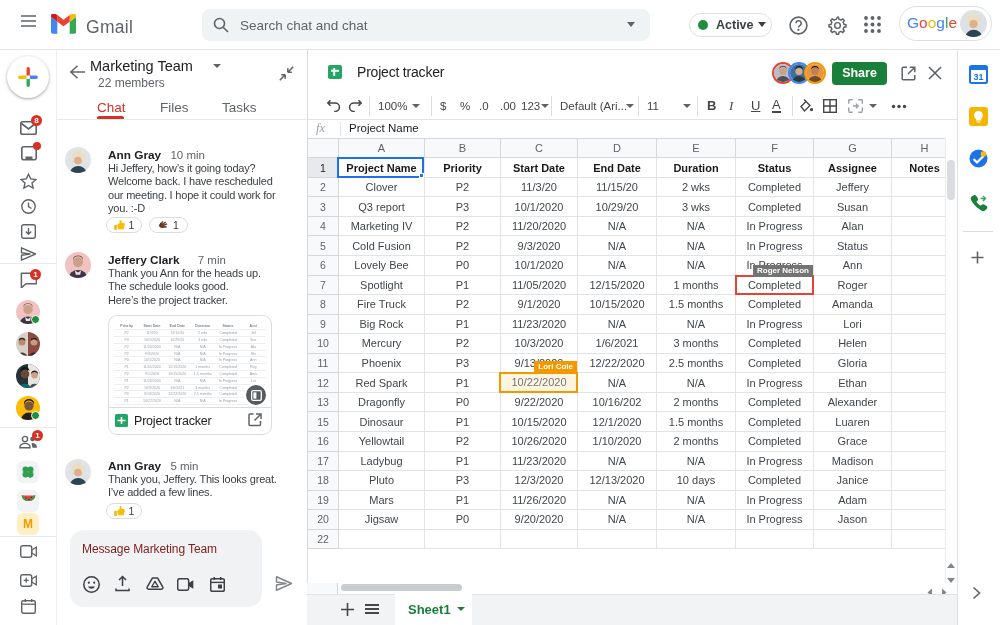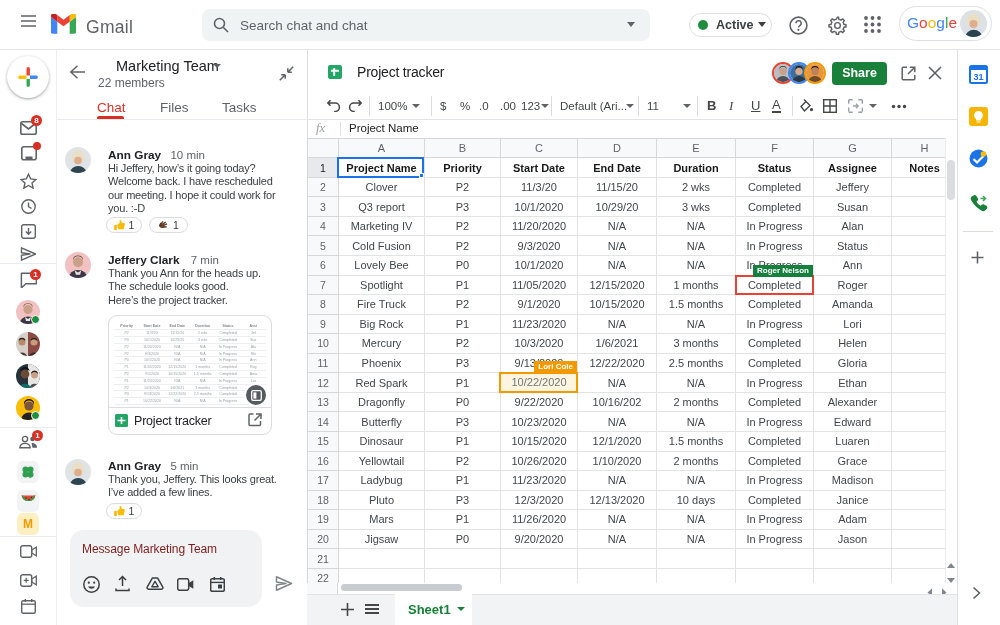--- a/index.html
+++ b/index.html
@@ -217,21 +217,21 @@
   </svg>
 <svg class="abs" style="left:21px;top:599px" width="15" height="15" viewBox="0 0 15 15">
     <rect x="0.7" y="1.7" width="13.6" height="12.6" rx="1.5" fill="none" stroke="#5f6368" stroke-width="1.4"></rect>
     <path d="M0.7 5.2 h13.6" stroke="#5f6368" stroke-width="1.3"></path>
     <path d="M4.3 0 v3 M10.7 0 v3" stroke="#5f6368" stroke-width="1.4"></path>
   </svg>
 <div id="chat"></div>
 <svg class="abs" style="left:70px;top:65px" width="15" height="14" viewBox="0 0 15 14">
     <path d="M7.5 0.8 L0.8 7 L7.5 13.2 M1 7 L15 7" fill="none" stroke="#5f6368" stroke-width="1.5"></path>
   </svg>
-<div class="abs" style="left:116px;top:57.5px;font-size:14.5px;color:#202124;letter-spacing:0px">Marketing Team</div>
+<div class="abs" style="left:90px;top:57.5px;font-size:14.5px;color:#202124;letter-spacing:0px">Marketing Team</div>
 <div class="caret" style="left:213px;top:64px;border-top-width:4px;border-left-width:4px;border-right-width:4px"></div>
 <div class="abs" style="left:98px;top:76px;font-size:12px;color:#5f6368">22 members</div>
 <svg class="abs" style="left:279px;top:66px" width="15" height="15" viewBox="0 0 15 15">
     <path d="M14.2 0.8 L8.8 6.2 M8.8 6.2 L8.8 2.2 M8.8 6.2 L12.8 6.2 M0.8 14.2 L6.2 8.8 M6.2 8.8 L6.2 12.8 M6.2 8.8 L2.2 8.8" fill="none" stroke="#5f6368" stroke-width="1.5"></path>
   </svg>
 <div class="abs" style="left:97px;top:100px;font-size:13.5px;color:#d93025;font-weight:500">Chat</div>
 <div class="abs" style="left:160px;top:100px;font-size:13.5px;color:#5f6368">Files</div>
 <div class="abs" style="left:222px;top:100px;font-size:13.5px;color:#5f6368">Tasks</div>
 <div class="abs" style="left:97px;top:116px;width:27px;height:3px;background:#d93025;border-radius:2px 2px 0 0"></div>
 <div class="abs" style="left:57px;top:119px;width:250px;height:1px;background:#e8eaed"></div>
@@ -261,21 +261,21 @@
   </div>
 <div class="av" style="left:65px;top:252px;width:26px;height:26px">
     <svg width="26" height="26" viewBox="0 0 24 24">
       <rect width="24" height="24" fill="#f2c1c1"></rect>
       <circle cx="12" cy="9.5" r="4.6" fill="#caa188"></circle>
       <path d="M7.5 7.5 a4.6 4.6 0 0 1 9 0 l0-1.5 a4.6 3.6 0 0 0 -9 0z" fill="#5d4a3a"></path>
       <path d="M3.5 24 a8.5 7.5 0 0 1 17 0z" fill="#3c3646"></path>
       <path d="M9 17 l3 2 l3-2 l-1 4 h-4z" fill="#e8e3df"></path>
     </svg>
   </div>
-<div class="abs msgname" style="left:108px;top:253px">Jeffery Clark <span class="msgtime" style="margin-left:8px">7 min</span></div>
+<div class="abs msgname" style="left:108px;top:253px">Jeffery Clark <span class="msgtime" style="margin-left:15px">7 min</span></div>
 <div class="abs msgbody" style="left:108px;top:267px">Thank you Ann for the heads up.<br>The schedule looks good.<br>Here’s the project tracker.</div>
 <div class="abs" style="left:108px;top:315px;width:164px;height:120px;border:1px solid #dadce0;border-radius:9px;background:#fff"></div>
 <div class="abs" style="left:108px;top:315px;width:164px;height:93px;overflow:hidden">
     <table id="mini">
       <tbody>
         <tr>
           <td class="mh">Priority</td>
           <td class="mh">Start Date</td>
           <td class="mh">End Date</td>
           <td class="mh">Duration</td>
@@ -675,31 +675,20 @@
         <td>Dragonfly</td>
         <td>P0</td>
         <td>9/22/2020</td>
         <td>10/16/202</td>
         <td>2 months</td>
         <td>Completed</td>
         <td>Alexander</td>
         <td></td>
       </tr>
       <tr>
-        <td class="gut">14</td>
-        <td>Butterfly</td>
-        <td>P3</td>
-        <td>10/23/2020</td>
-        <td>N/A</td>
-        <td>N/A</td>
-        <td>In Progress</td>
-        <td>Edward</td>
-        <td></td>
-      </tr>
-      <tr>
         <td class="gut">15</td>
         <td>Dinosaur</td>
         <td>P1</td>
         <td>10/15/2020</td>
         <td>12/1/2020</td>
         <td>1.5 months</td>
         <td>Completed</td>
         <td>Luaren</td>
         <td></td>
       </tr>
@@ -752,47 +741,36 @@
         <td>Jigsaw</td>
         <td>P0</td>
         <td>9/20/2020</td>
         <td>N/A</td>
         <td>N/A</td>
         <td>In Progress</td>
         <td>Jason</td>
         <td></td>
       </tr>
       <tr>
-        <td class="gut">21</td>
-        <td></td>
-        <td></td>
-        <td></td>
-        <td></td>
-        <td></td>
-        <td></td>
-        <td></td>
-        <td></td>
-      </tr>
-      <tr>
         <td class="gut">22</td>
         <td></td>
         <td></td>
         <td></td>
         <td></td>
         <td></td>
         <td></td>
         <td></td>
         <td></td>
       </tr>
     </tbody>
   </table>
 <div class="ovl" style="left:337px;top:156.5px;width:87px;height:21px;border:2px solid #1a73e8"></div>
 <div class="ovl" style="left:419px;top:172.5px;width:5px;height:5px;background:#1a73e8;border:1px solid #fff"></div>
 <div class="ovl" style="left:735px;top:274.5px;width:79px;height:20px;border:2.5px solid #e94235"></div>
-<div class="tag" style="right:187px;top:265px;background:#15803d">Roger Nelson</div>
+<div class="tag" style="right:187px;top:265px;background:#737373">Roger Nelson</div>
 <div class="ovl" style="left:499px;top:372px;width:79px;height:20.5px;border:2.5px solid #f29900;background:#fdf5e0"></div>
 <div class="abs" style="left:510px;top:375.5px;width:58px;font-size:11px;color:#70757a;text-align:center">10/22/2020</div>
 <div class="tag" style="right:423px;top:360.5px;background:#f29900">Lori Cole</div>
 <div class="abs" style="left:945px;top:138px;width:12px;height:445px;background:#fff;border-left:1px solid #ebedef"></div>
 <div class="abs" style="left:947px;top:160px;width:8px;height:40px;background:#dadce0;border-radius:4px"></div>
 <svg class="abs" style="left:946px;top:562px" width="10" height="22" viewBox="0 0 10 22">
     <path d="M5 1 L9 6 L1 6 Z" fill="#80868b"></path>
     <path d="M5 21 L9 16 L1 16 Z" fill="#80868b"></path>
   </svg>
 <div class="abs" style="left:338px;top:583px;width:619px;height:11px;background:#fff"></div>

